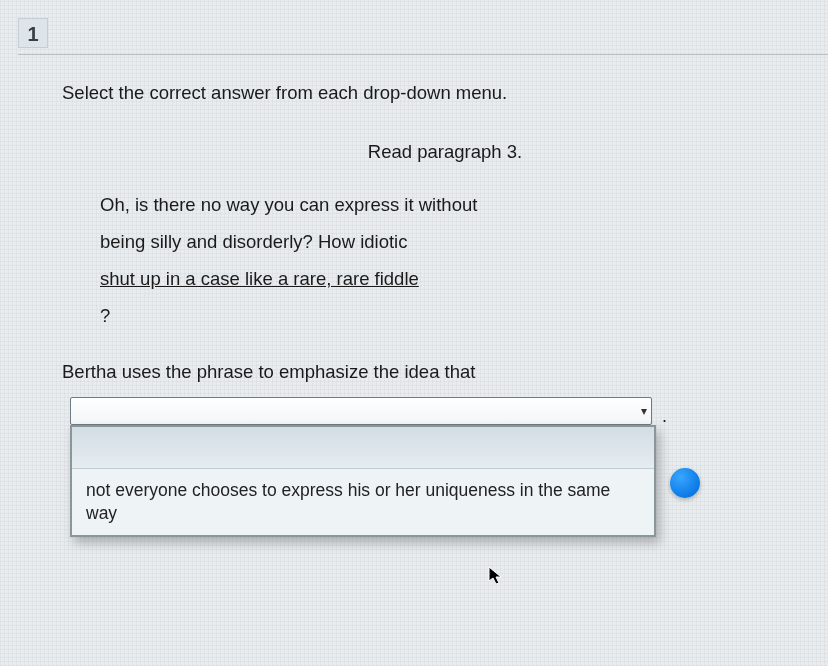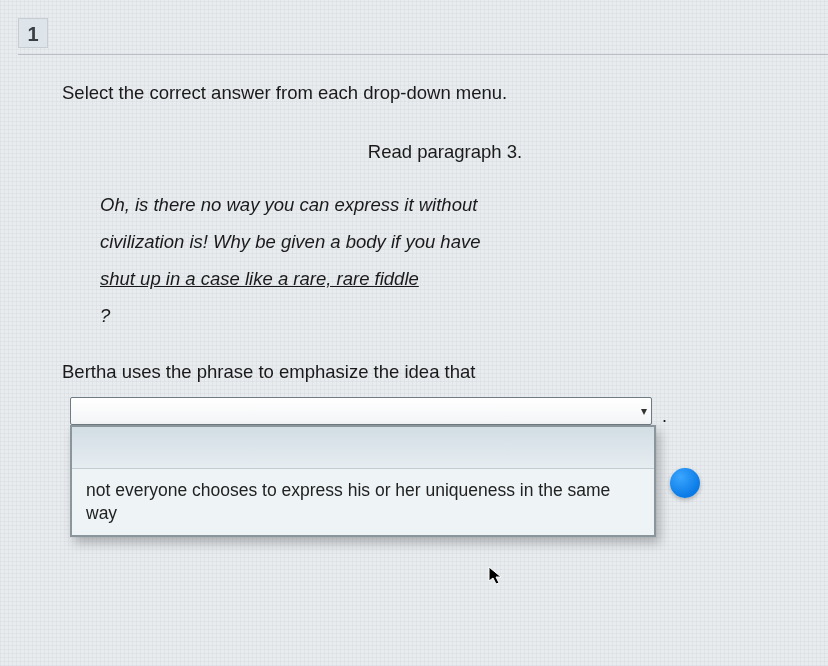--- a/index.html
+++ b/index.html
@@ -49,21 +49,20 @@
   .instr {
     margin-bottom: 28px;
   }
   .read {
     margin-bottom: 18px;
     text-align: center;
   }
   .quote-block {
     margin: 0 0 22px 38px;
     line-height: 2.0;
-    font-style: italic;
   }
   .quote-block span { display: block; }
   .uline { text-decoration: underline; }
   .question {
     margin-bottom: 30px;
   }
   .ital { font-style: italic; }
   .stem { margin-bottom: 10px; }
 
   .dropdown-wrap {
@@ -147,21 +146,21 @@
   </div>
 
   <div class="content">
 
     <div class="instr">Select the correct answer from each drop-down menu.</div>
 
     <div class="read">Read paragraph 3.</div>
 
     <div class="quote-block">
       <span>Oh, is there no way you can express it without</span>
-      <span>civilization is! Why be given a body if you have</span>
+      <span>being silly and disorderly? How idiotic</span>
       <span>
           <span class="uline">shut up in a case like a rare, rare fiddle</span>
           <span>?</span>
         </span>
     </div>
 
 
     <div class="stem">Bertha uses the phrase to emphasize the idea that</div>
 
     <div class="dropdown-wrap">

